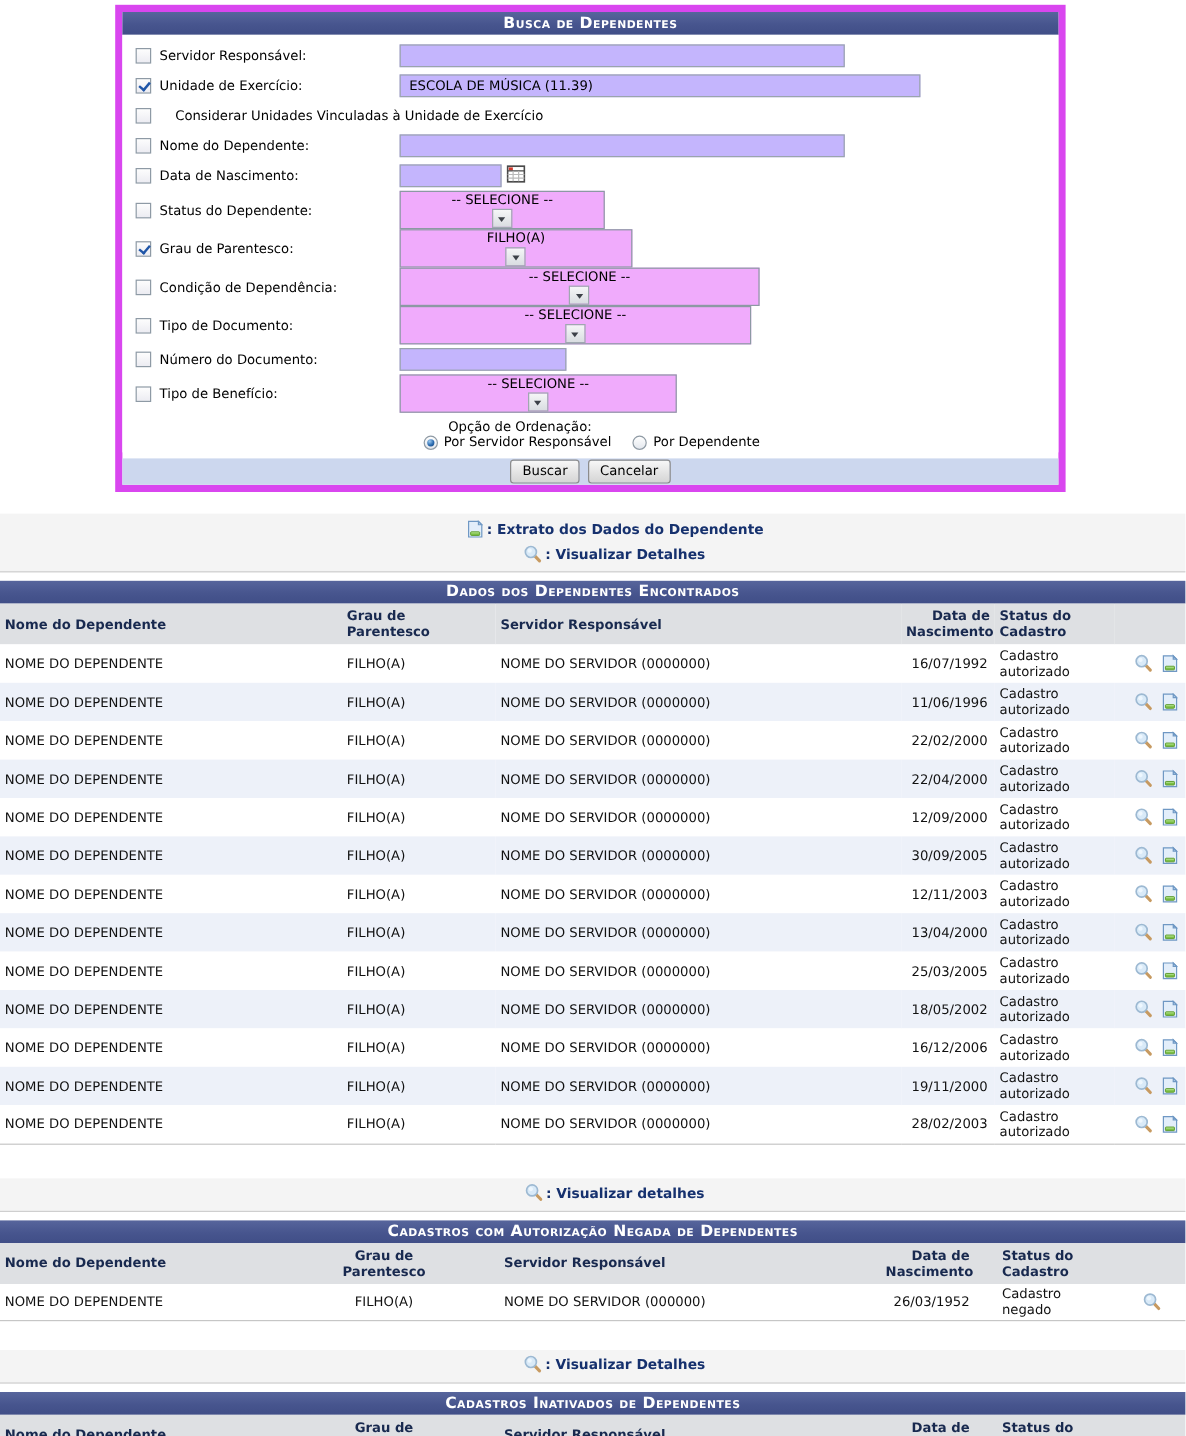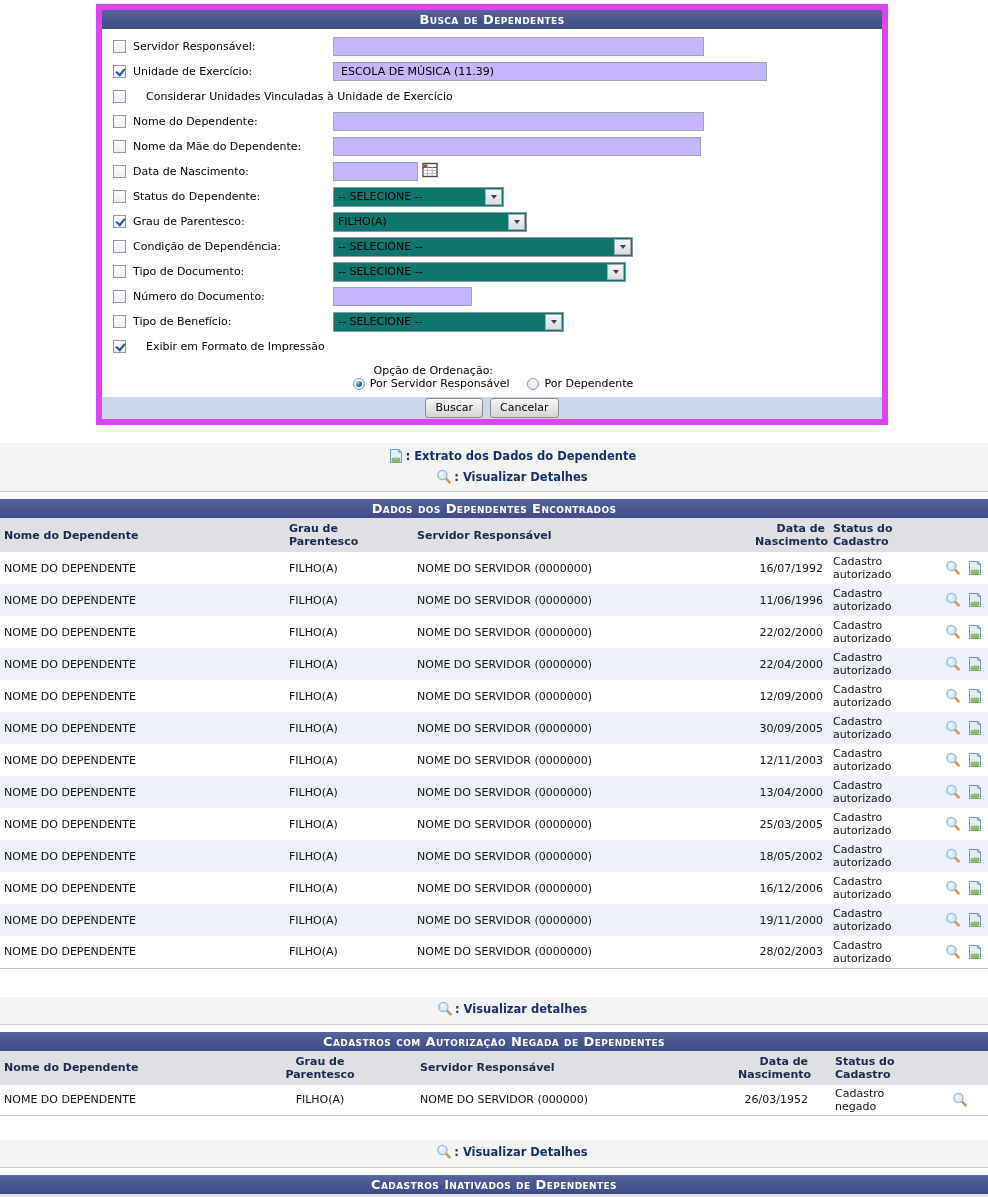--- a/index.html
+++ b/index.html
@@ -65,22 +65,22 @@
     width:6px; height:6px; border-radius:50%;
     background: radial-gradient(circle at 35% 30%, #9cc9ef 0%, #2b6bb0 55%, #143f73 100%);
   }
 
   .tin {
     height:19px; border:1px solid #9aa4ad; background:#c4b5fd;
     font-family:"DejaVu Sans","Liberation Sans",sans-serif; font-size:11px;
     padding:0 7px; color:#000;
   }
   .combo {
-    height:20px; border:1px solid #8c99a3; background:#0f766e;
-    display:flex; align-items:center;
+    height:32px; border:1px solid #8c99a3; background:#f0abfc;
+    display:flex; align-items:center;flex-direction:column;
   }
   .combo-text { flex:1; padding:0 4px; white-space:nowrap; overflow:hidden; }
   .combo-btn {
     width:17px; height:16px; margin-right:1px; flex:none;
     border:1px solid #9fa8b0;
     background: linear-gradient(180deg,#f5f6f7,#d9dde1);
     display:flex; align-items:center; justify-content:center;
   }
   .tri { width:0; height:0; border:3px solid transparent; border-top:4px solid #3c4148; margin-top:4px; }
   .cal-btn { width:17px; height:17px; margin-left:3px; display:inline-flex; align-items:center; justify-content:center; cursor:pointer; background:transparent; border:none; }
@@ -173,27 +173,20 @@
     </div>
 
     <div class="form-row">
       <div class="label-cell">
         <input type="checkbox" style="">
         <span>Nome do Dependente:</span>
       </div>
       <input class="tin" style="width: 371px;" value="">
     </div>
 
-    <div class="form-row">
-      <div class="label-cell">
-        <input type="checkbox" style="">
-        <span>Nome da Mãe do Dependente:</span>
-      </div>
-      <input class="tin" style="width: 368px;" value="">
-    </div>
 
     <div class="form-row">
       <div class="label-cell">
         <input type="checkbox" style="">
         <span>Data de Nascimento:</span>
       </div>
       <input class="tin" style="width: 85px;" value="">
       <button class="cal-btn">
           <span><svg viewBox="0 0 16 16" width="16" height="16">
     <rect x="1" y="1.5" width="14" height="13" fill="#fff" stroke="#4a4a4a" stroke-width="1.4"></rect>
@@ -273,24 +266,20 @@
         <span>Tipo de Benefício:</span>
       </div>
       <div class="combo" style="width:231px">
         <span class="combo-text">-- SELECIONE --</span>
         <span class="combo-btn">
             <span class="tri"></span>
           </span>
       </div>
     </div>
 
-    <div class="form-row chk-row">
-      <input type="checkbox" checked="" style="">
-      <span>Exibir em Formato de Impressão</span>
-    </div>
 
     <div class="form-row ord-row">
       <span class="ord-label">Opção de Ordenação:</span>
       <span class="radio-group">
         <input type="radio" name="ord" checked="" style="">
         <span>Por Servidor Responsável</span>
         <input type="radio" name="ord" class="radio-opt2" style="">
         <span>Por Dependente</span>
       </span>
     </div>

